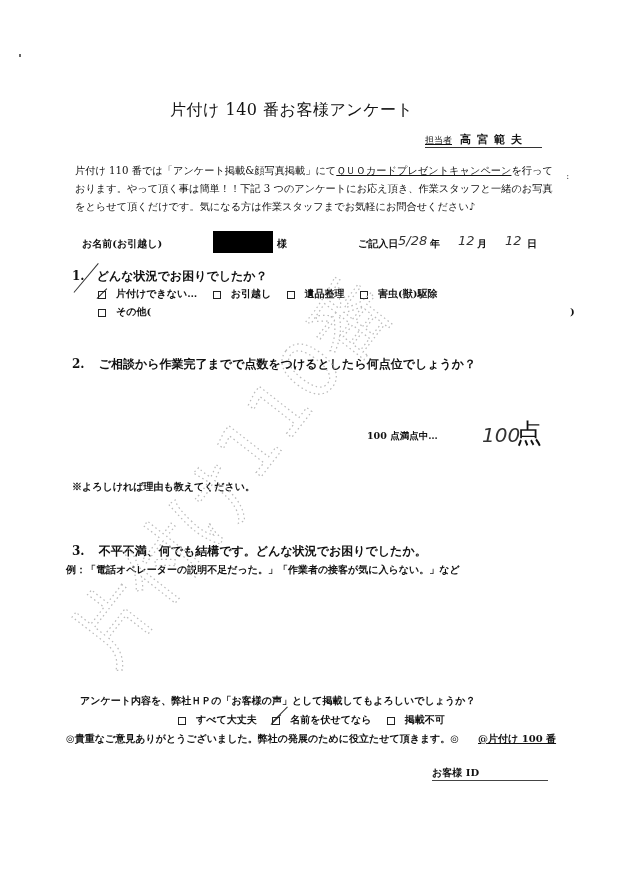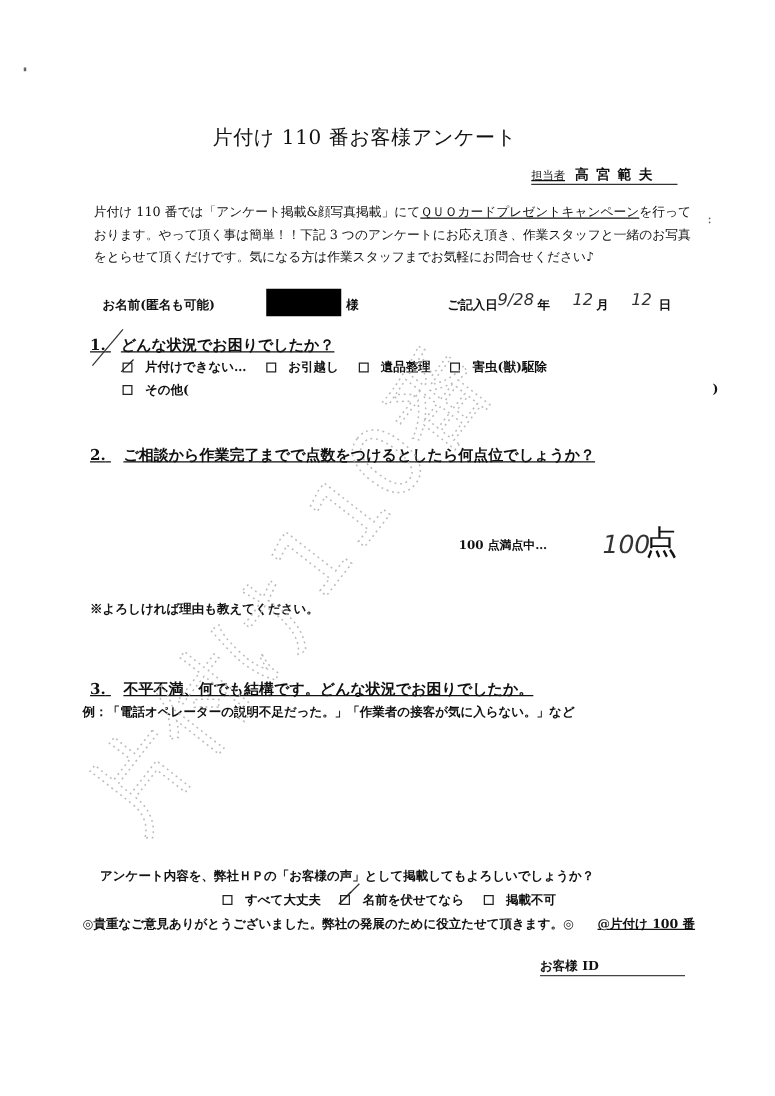--- a/index.html
+++ b/index.html
@@ -13,21 +13,21 @@
     .intro { left: 75px; top: 162px; width: 480px; font-size: 10.2px; line-height: 18px; white-space: normal; font-weight: normal; }
     .intro u { text-decoration: underline; }
     .dots { left: 566px; top: 170px; font-size: 10px; color: #555; }
     .name-label { left: 82px; top: 237px; font-size: 10px; font-weight: bold; }
     .redact { left: 213px; top: 231px; width: 60px; height: 22px; background: #000; }
     .sama { left: 277px; top: 237px; font-size: 10px; font-weight: bold; }
     .date-label { left: 358px; top: 237px; font-size: 10px; font-weight: bold; }
     .hand { font-family: "DejaVu Sans", sans-serif; font-style: italic; color: #333; font-weight: normal; }
     .date-val { top: 233px; font-size: 13px; }
     .date-unit { top: 237px; font-size: 10px; font-weight: bold; }
-    .q { font-size: 12px; font-weight: bold; text-decoration: underline; }
+    .q { font-size: 12px; font-weight: bold; }
     .opt { font-size: 10px; font-weight: bold; margin-left: 26px; }
     .cb { display: inline-block; width: 8px; height: 8px; border: 1.2px solid #222; vertical-align: middle; margin-right: 10px; position: relative; }
     .cb.checked::after { content: ""; position: absolute; left: -2px; top: -6px; width: 14px; height: 1.2px; background: #222; transform: rotate(-45deg); transform-origin: left; top: 6px; }
     .score-label { left: 367px; top: 430px; font-size: 9.5px; font-weight: bold; }
     .score-val { left: 482px; top: 423px; font-size: 20px; }
     .score-unit { left: 516px; top: 416px; font-size: 26px; font-family: "DejaVu Sans", sans-serif; }
     .note { font-size: 10px; font-weight: bold; }
     .consent-q { left: 80px; top: 694px; font-size: 10px; font-weight: bold; }
     .consent-opts { left: 178px; top: 713px; font-size: 10px; font-weight: bold; text-align: right; }
     .consent-opts span.lbl { margin-right: 12px; }
@@ -36,34 +36,34 @@
     .cust-id { left: 432px; top: 766px; font-size: 10px; font-weight: bold; width: 116px; border-bottom: 1px solid #444; }
     .watermark { left: 70px; top: 250px; width: 470px; height: 440px; pointer-events: none; }
     .speck { left: 19px; top: 54px; width: 2px; height: 3px; background: #666; }
     .check-stroke { position: absolute; height: 1.2px; background: #333; transform-origin: left center; }
   </style>
 </head>
 <body>
 
 <div class="abs speck"></div>
 
-<div class="abs title">片付け 110 番お客様アンケート</div>
+<div class="abs title">片付け 140 番お客様アンケート</div>
 <div class="abs staff-wrap">
   <span class="staff-label">担当者</span>
   <span class="staff-name">高宮範夫</span>
 </div>
 
 <div class="abs intro"><span>片付け 110 番では「アンケート掲載&amp;顔写真掲載」にて</span><u>ＱＵＯカードプレゼントキャンペーン</u><span>を行っております。やって頂く事は簡単！！下記 3 つのアンケートにお応え頂き、作業スタッフと一緒のお写真をとらせて頂くだけです。気になる方は作業スタッフまでお気軽にお問合せください♪</span></div>
 <div class="abs dots">:</div>
 
-<div class="abs name-label">お名前(匿名も可能)</div>
+<div class="abs name-label">お名前(お引越し)</div>
 <div class="abs redact"></div>
 <div class="abs sama">様</div>
 <div class="abs date-label">ご記入日</div>
-<div class="abs hand date-val" style="left:398px;">9/28</div>
+<div class="abs hand date-val" style="left:398px;">5/28</div>
 <div class="abs date-unit" style="left:430px;">年</div>
 <div class="abs hand date-val" style="left:458px;">12</div>
 <div class="abs date-unit" style="left:477px;">月</div>
 <div class="abs hand date-val" style="left:505px;">12</div>
 <div class="abs date-unit" style="left:527px;">日</div>
 
 <div class="abs q" style="left:72px; top:268px;">
   <span>1.</span>
   <span style="margin-left:8px;">どんな状況でお困りでしたか？</span>
 </div>

